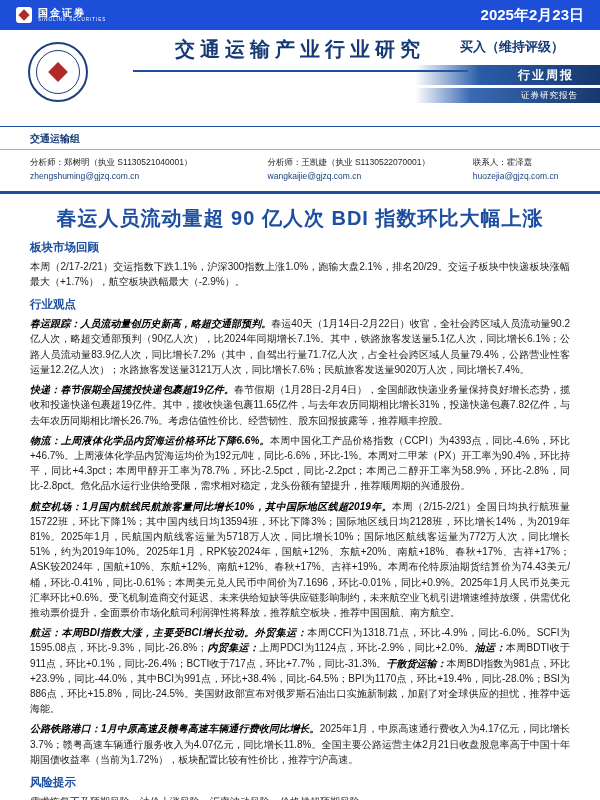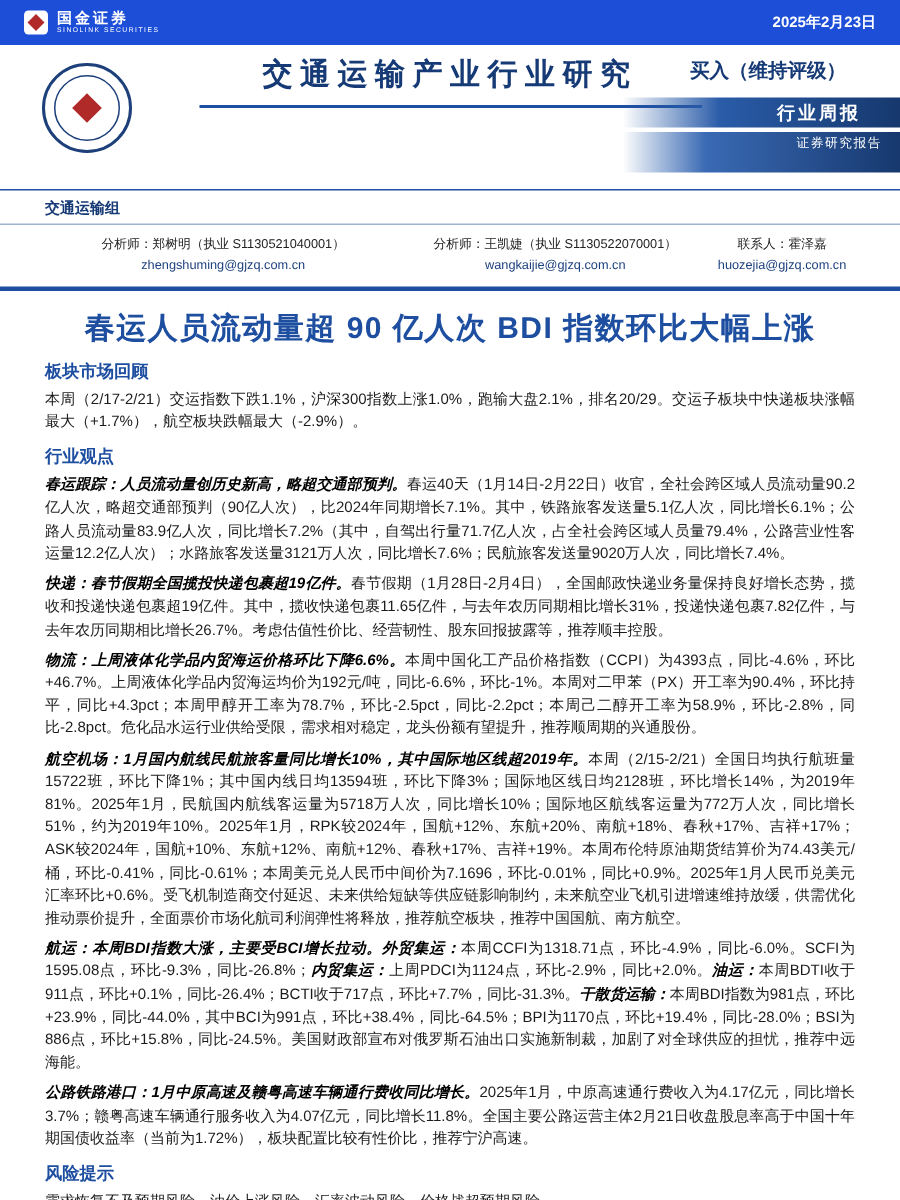--- a/index.html
+++ b/index.html
@@ -7,40 +7,40 @@
   .page { width:600px; height:800px; background:#fff; margin:0 auto; position:relative; overflow:hidden; }
 
   
   .topbar { height:30px; background:#1d4ed8; display:flex; align-items:center; justify-content:space-between; padding:0 16px; }
   .brand { display:flex; align-items:center; gap:6px; }
   .logo { width:16px; height:16px; background:#fff; border-radius:3px; display:flex; align-items:center; justify-content:center; }
   .logo .diamond { width:8px; height:8px; background:#b02a2a; transform:rotate(45deg); display:block; }
   .brand-text { color:#fff; line-height:1.1; }
   .brand-cn { font-size:10px; font-weight:bold; letter-spacing:2px; }
   .brand-en { font-size:4.5px; letter-spacing:1px; }
-  .topbar-date { color:#fff; font-size:10px; font-weight:bold; }
+  .topbar-date { color:#fff; font-size:15px; font-weight:bold; }
 
   
   .header-band { position:relative; height:94px; }
   .seal { position:absolute; left:28px; top:12px; width:60px; height:60px; border-radius:50%; border:2px solid #1d3f7a; display:flex; align-items:center; justify-content:center; }
   .seal-inner { width:44px; height:44px; border-radius:50%; border:1px solid #1d3f7a; display:flex; align-items:center; justify-content:center; }
   .seal-core { width:14px; height:14px; background:#b02a2a; transform:rotate(45deg); }
   .report-title { text-align:center; padding-top:6px; font-size:20px; font-weight:bold; color:#163a75; letter-spacing:5px; }
   .title-underline { width:335px; border-bottom:2px solid #1d4ea0; margin:7px auto 0; }
   .rating-block { position:absolute; right:0; top:8px; width:185px; text-align:right; }
   .rating-text { font-size:13px; font-weight:bold; color:#163a75; padding-right:36px; }
   .band1 { margin-top:9px; height:20px; line-height:20px; background:linear-gradient(90deg,rgba(255,255,255,0) 0%,#2a5ca8 35%,#16386e 100%); color:#fff; font-size:12px; font-weight:bold; padding-right:26px; letter-spacing:2px; }
-  .band2 { margin-top:3px; height:27px; line-height:15px; background:linear-gradient(90deg,rgba(255,255,255,0) 0%,#3a6ab4 30%,#16386e 100%); color:#fff; font-size:8.5px; padding-right:12px; letter-spacing:1px; }
+  .band2 { margin-top:3px; height:15px; line-height:15px; background:linear-gradient(90deg,rgba(255,255,255,0) 0%,#3a6ab4 30%,#16386e 100%); color:#fff; font-size:8.5px; padding-right:22px; letter-spacing:1px; }
 
   
   .team-rule-top { border-top:1.5px solid #1d4ea0; margin-top:2px; }
   .team-name { padding:5px 30px 3px; font-size:10px; font-weight:bold; color:#163a75; }
   .team-rule { border-top:1px solid #9fb4d4; margin:0 0 5px; }
   .analysts { padding:0 30px; }
-  .an-row { display:flex; font-size:8.5px; color:#222; line-height:1.7;text-align:center; }
+  .an-row { display:flex; font-size:8.5px; color:#222; line-height:1.7; }
   .an-col1 { width:44%; } .an-col2 { width:38%; } .an-col3 { width:18%; }
   .email { color:#1b3f7d; text-decoration:none; }
   .thick-rule { border-top:3px solid #1d4ea0; margin-top:7px; }
 
   
   .headline { text-align:center; font-size:20px; font-weight:bold; color:#1d4ea0; margin:11px 26px 4px; letter-spacing:1px; }
   .content { padding:0 30px; }
   .sec-head { font-size:11.5px; font-weight:bold; color:#1d4ea0; margin:8px 0 4px; }
   .para { font-size:10px; line-height:15.2px; text-align:justify; color:#1b1b1b; margin-bottom:5px; }
   .seg-bold { font-weight:bold; font-style:italic; color:#000; }

